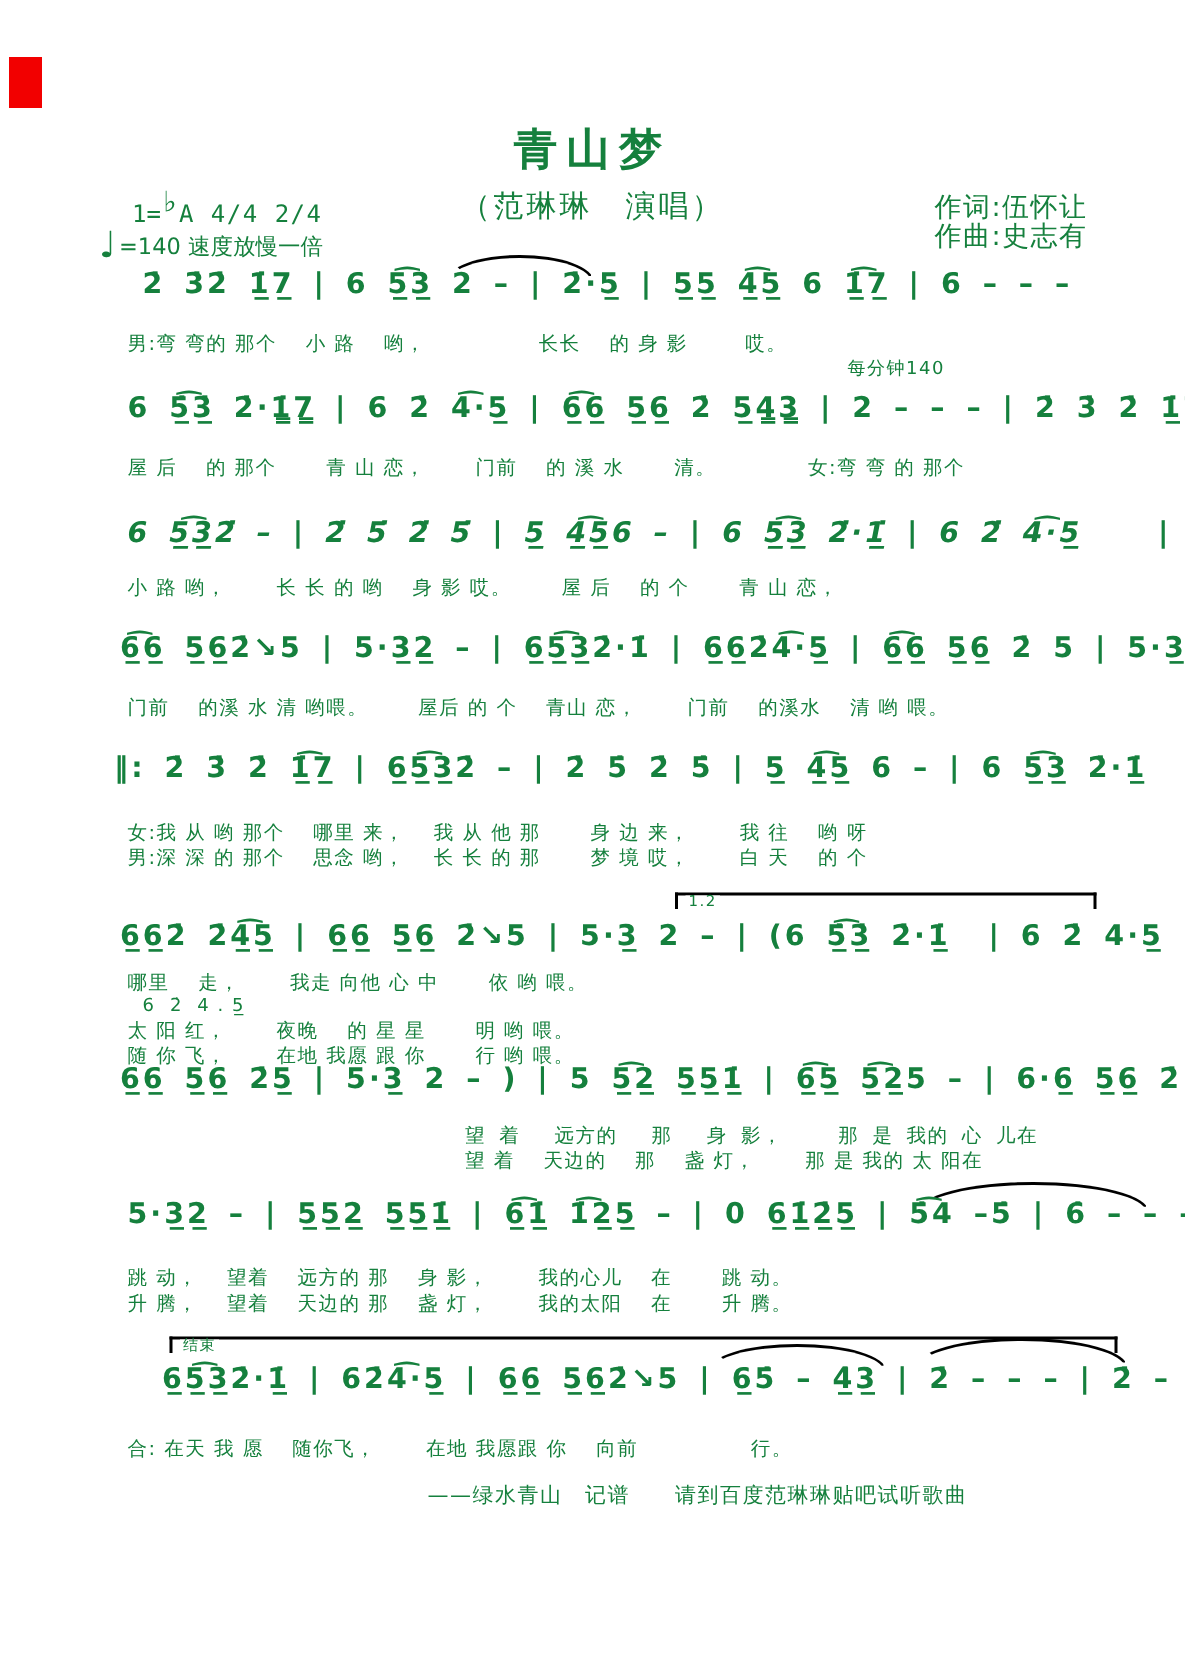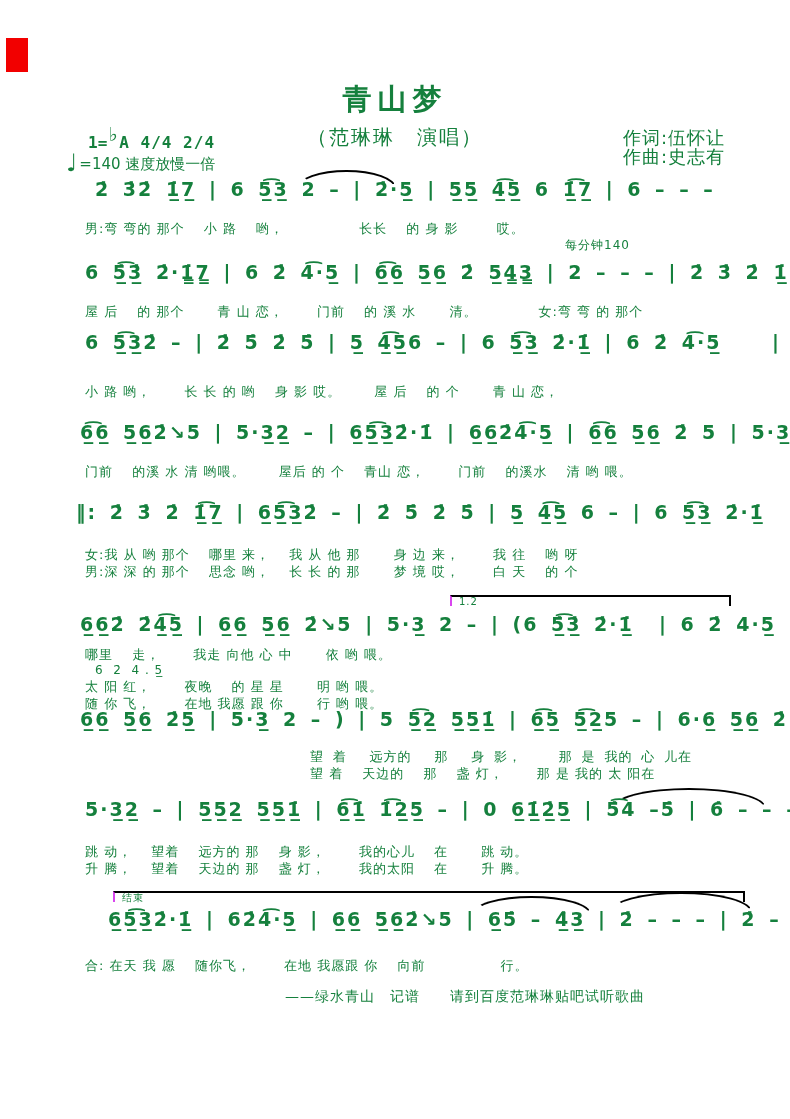--- a/index.html
+++ b/index.html
@@ -1,31 +1,31 @@
 <!DOCTYPE html>
 <html><head>
 <meta charset="utf-8">
 <style>
   html,body{margin:0;padding:0;background:#fff;}
   .page{position:relative;width:790px;height:1119px;background:#ffffff;color:#15803d;
         font-family:"DejaVu Sans","Liberation Sans",sans-serif;overflow:hidden;}
   .abs{position:absolute;}
   .title{left:0;right:0;top:80px;text-align:center;font-size:29px;font-weight:bold;letter-spacing:6px;}
   .subtitle{left:0;right:0;top:124px;text-align:center;font-size:20px;letter-spacing:2px;}
-  .keysig{left:88px;top:129px;font-family:"DejaVu Sans Mono","Liberation Mono",monospace;font-size:16px;font-weight:bold;}
+  .keysig{left:88px;top:129px;font-family:"DejaVu Sans Mono","Liberation Mono",monospace;font-size:16px;}
   .keysig .flat{position:relative;top:-7px;font-size:20px;}
   .keysig .krest{letter-spacing:1px;}
   .tempo{left:66px;top:147px;font-size:15px;}
   .tempo .qnote{font-size:24px;position:relative;top:2px;margin-right:2px;}
   .credit{left:623px;font-size:18px;letter-spacing:1px;}
   .notes{font-weight:bold;font-size:19px;letter-spacing:2px;word-spacing:4px;white-space:pre;
          font-family:"DejaVu Sans","Liberation Sans",sans-serif;}
   .lyric{font-size:13px;letter-spacing:1px;white-space:pre;}
   .small{font-size:12px;letter-spacing:1px;white-space:pre;}
-  .bracket{border-top:2px solid #000;border-left:2px solid #d946ef;border-right:2px solid #000;height:9px;}
+  .bracket{border-top:2px solid #000;border-left:2px solid #000000;border-right:2px solid #000;height:9px;}
   .blabel{position:absolute;left:5px;top:0px;font-size:10px;letter-spacing:1px;background:#fff;line-height:10px;padding:0 2px;}
   .arc{border:2px solid transparent;border-top:2px solid #000;
        border-radius:50% 50% 0 0 / 100% 100% 0 0;background:transparent;}
   .red-marker{background:#f20000;width:22px;height:34px;left:6px;top:38px;}
 </style>
 </head>
 <body>
 
 <div class="page">
 
@@ -42,21 +42,21 @@
   <div class="abs credit" style="top:145px;">作曲:史志有</div>
 
   <div class="abs notes" style="left:95px;top:178px;">2̇ 3̇2̇ 1̲̇7̲ | 6 5̲͡3̲ 2 – | 2̇·5̲ | 5̲5̲ 4̲͡5̲ 6 1̲̇͡7̲ | 6 – – –      |</div>
   <div class="abs arc" style="left:297px;top:170px;width:95px;height:14px;"></div>
   <div class="abs lyric" style="left:85px;top:220px;">男:弯 弯的 那个　 小 路　 哟，　　　　　 长长　 的 身 影　　  哎。</div>
   <div class="abs small" style="left:565px;top:237px;">每分钟140</div>
 
   <div class="abs notes" style="left:85px;top:261px;">6 5̲̇͡3̲̇ 2̇·1̳̇7̳ | 6 2̇ 4͡·5̲ | 6̲͡6̲ 5̲6̲ 2̇ 5̲4̳3̳ | 2 – – – | 2̇ 3̇ 2̇ 1̲̇7̲  |</div>
   <div class="abs lyric" style="left:85px;top:303px;">屋 后　 的 那个　　 青 山 恋，　　 门前　 的 溪 水　　 清。　　　　 女:弯 弯 的 那个</div>
 
-  <div class="abs notes" style="left:85px;top:331px;">6 5̲͡3̲2̇ – | 2̇ 5̇ 2̇ 5̇ | 5̲ 4̲͡5̲6 – | 6 5̲͡3̲ 2̇·1̲̇ | 6 2̇ 4͡·5̲    |</div>
+  <div class="abs notes" style="left:85px;top:344px;font-style:italic;">6 5̲͡3̲2̇ – | 2̇ 5̇ 2̇ 5̇ | 5̲ 4̲͡5̲6 – | 6 5̲͡3̲ 2̇·1̲̇ | 6 2̇ 4͡·5̲    |</div>
   <div class="abs lyric" style="left:85px;top:383px;">小 路 哟，　　 长 长 的 哟　 身 影 哎。　　 屋 后　 的 个　　 青 山 恋，</div>
 
   <div class="abs notes" style="left:80px;top:421px;">6̲͡6̲ 5̲6̲2̇↘5 | 5·3̲2̲ – | 6̲5̲͡3̲2̇·1̇ | 6̲6̲2̇4͡·5̲ | 6̲͡6̲ 5̲6̲ 2̇ 5 | 5·3̲ 2 – |</div>
   <div class="abs lyric" style="left:85px;top:463px;">门前　 的溪 水 清 哟喂。　　 屋后 的 个　 青山 恋，　　 门前　 的溪水　 清 哟 喂。</div>
 
   <div class="abs notes" style="left:76px;top:501px;">‖: 2̇ 3̇ 2̇ 1̲̇͡7̲ | 6̲5̲͡3̲2̇ – | 2̇ 5̇ 2̇ 5̇ | 5̲ 4̲͡5̲ 6 – | 6 5̲͡3̲ 2̇·1̲̇   |</div>
   <div class="abs lyric" style="left:85px;top:546px;">女:我 从 哟 那个　 哪里 来，　 我 从 他 那　　 身 边 来，　　 我 往　 哟 呀</div>
   <div class="abs lyric" style="left:85px;top:563px;">男:深 深 的 那个　 思念 哟，　 长 长 的 那　　 梦 境 哎，　　 白 天　 的 个</div>
 
   <div class="abs bracket" style="left:450px;top:595px;width:277px;">

